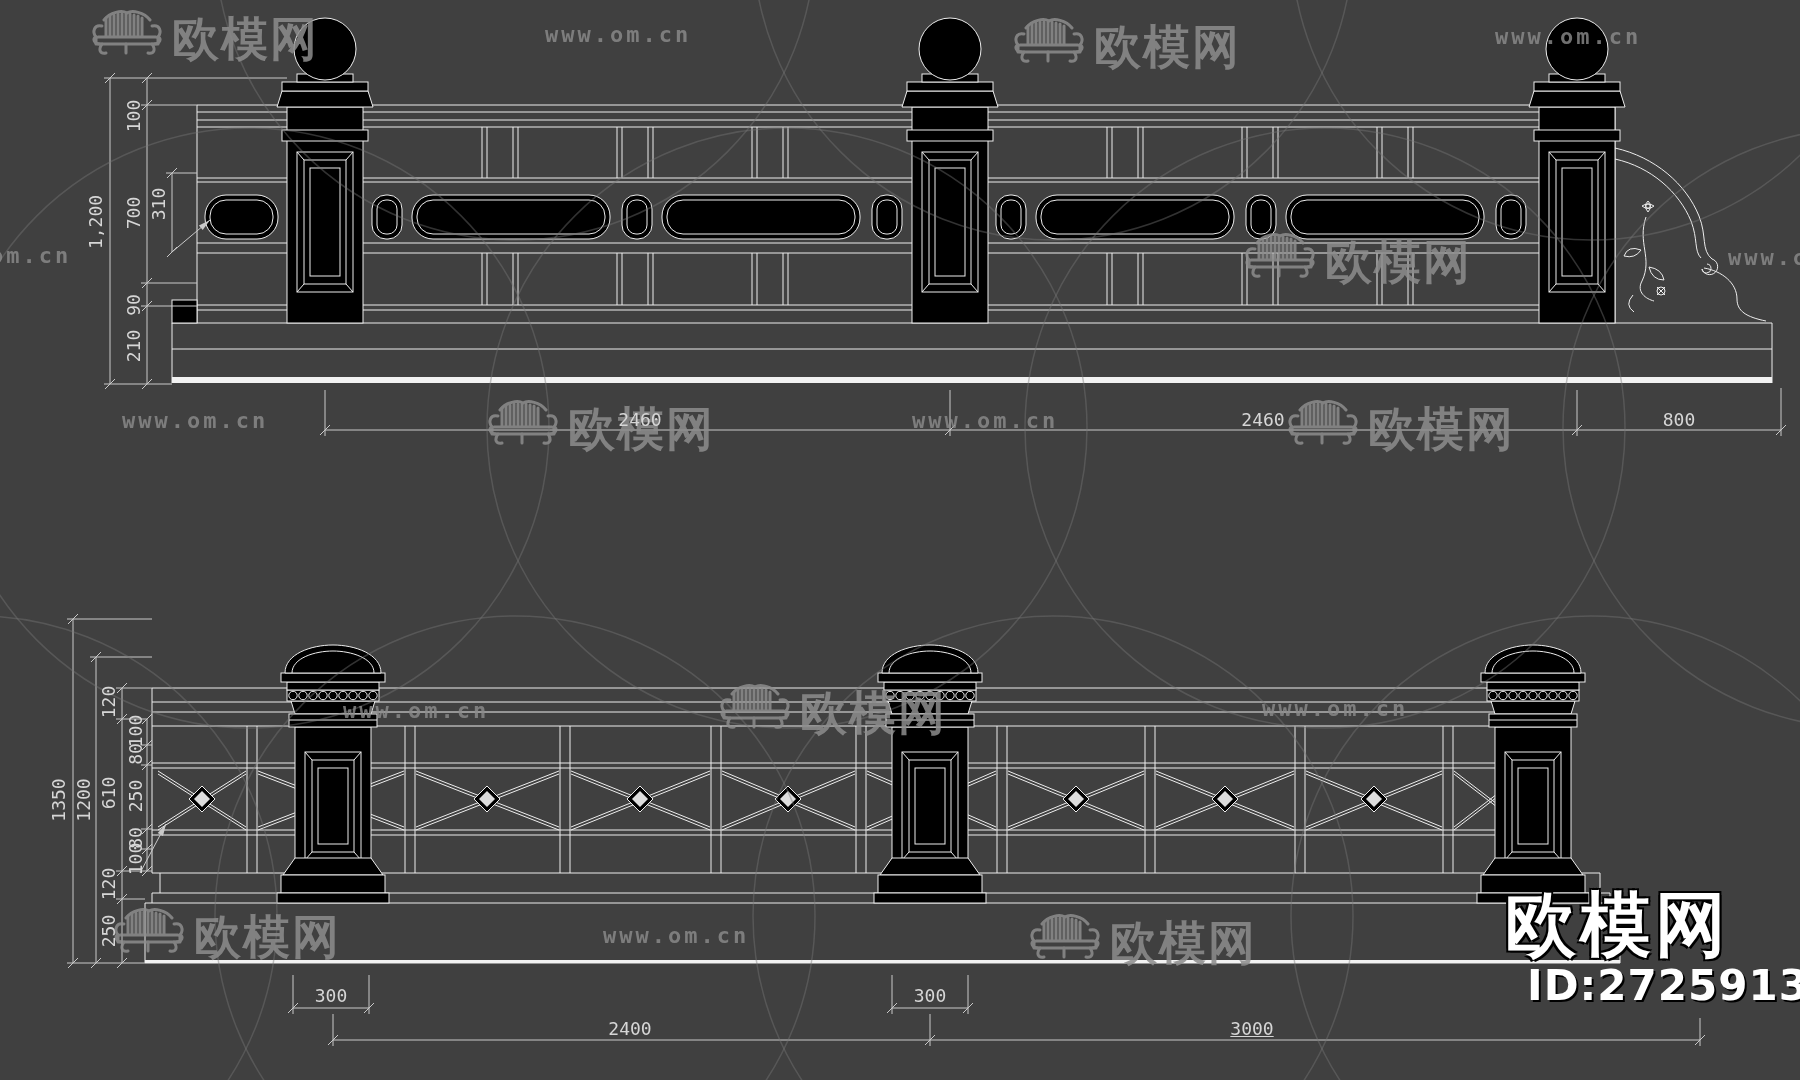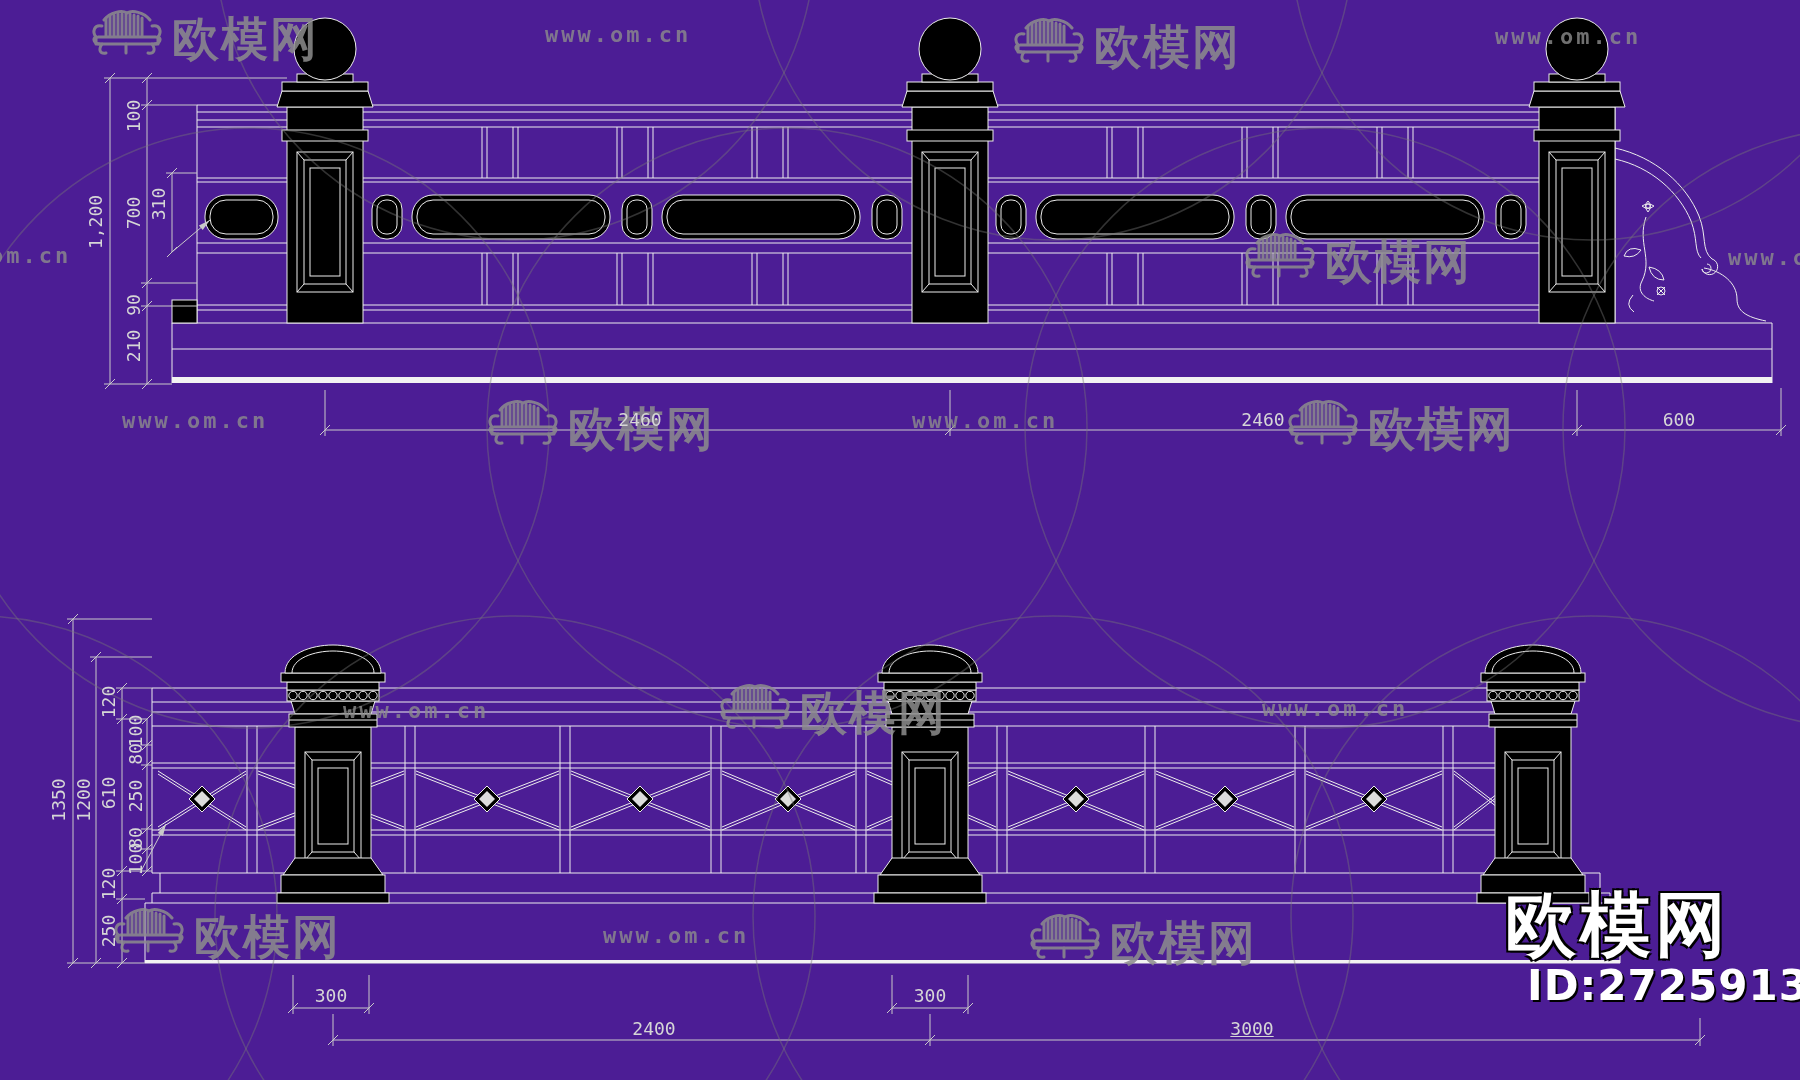--- a/index.html
+++ b/index.html
@@ -1,16 +1,16 @@
 <!DOCTYPE html>
 <html><head>
 <meta charset="utf-8">
 <style>
   html,body{margin:0;padding:0;background:#000;}
-  #canvas{position:relative;width:1800px;height:1080px;background:#4c1d95;overflow:hidden;
+  #canvas{position:relative;width:1800px;height:1080px;background:#404040;overflow:hidden;
           font-family:"DejaVu Sans",sans-serif;}
   #cad{position:absolute;left:0;top:0;}
   .ln{stroke:#ededed;stroke-width:1;fill:none;}
   .blk{fill:#000;stroke:#ededed;stroke-width:1;}
   .nf{fill:none;stroke:#ededed;stroke-width:1;}
   .fill-w{fill:#f2f2f2;stroke:none;}
   .fill-g{fill:#dcdcdc;stroke:none;}
   .dim{stroke:#c9c9c9;stroke-width:1;fill:none;}
   .dimf{fill:#c9c9c9;stroke:none;}
   .wmc{stroke:#787878;stroke-width:1.5;fill:none;opacity:.42;}
@@ -510,35 +510,35 @@
 
   <div id="dim-layer">
       <div class="dim-label rot" style="left: 96px; top: 222px;">1,200</div>
       <div class="dim-label rot" style="left: 134px; top: 116px;">100</div>
       <div class="dim-label rot" style="left: 134px; top: 213px;">700</div>
       <div class="dim-label rot" style="left: 159px; top: 204px;">310</div>
       <div class="dim-label rot" style="left: 134px; top: 305px;">90</div>
       <div class="dim-label rot" style="left: 134px; top: 346px;">210</div>
       <div class="dim-label" style="left: 640px; top: 420px;">2460</div>
       <div class="dim-label" style="left: 1263px; top: 420px;">2460</div>
-      <div class="dim-label" style="left: 1679px; top: 420px;">600</div>
+      <div class="dim-label" style="left: 1679px; top: 420px;">800</div>
       <div class="dim-label rot" style="left: 59px; top: 800px;">1350</div>
       <div class="dim-label rot" style="left: 84px; top: 800px;">1200</div>
       <div class="dim-label rot" style="left: 109px; top: 702px;">120</div>
       <div class="dim-label rot" style="left: 109px; top: 793px;">610</div>
       <div class="dim-label rot" style="left: 109px; top: 884px;">120</div>
       <div class="dim-label rot" style="left: 109px; top: 931px;">250</div>
       <div class="dim-label rot" style="left: 136px; top: 731px;">100</div>
       <div class="dim-label rot" style="left: 136px; top: 754px;">80</div>
       <div class="dim-label rot" style="left: 136px; top: 796px;">250</div>
       <div class="dim-label rot" style="left: 136px; top: 838px;">80</div>
       <div class="dim-label rot" style="left: 136px; top: 859px;">100</div>
       <div class="dim-label" style="left: 331px; top: 996px;">300</div>
       <div class="dim-label" style="left: 930px; top: 996px;">300</div>
-      <div class="dim-label" style="left: 630px; top: 1029px; margin-left: 24px;">2400</div>
+      <div class="dim-label" style="left: 630px; top: 1029px;">2400</div>
       <div class="dim-label" style="left: 1252px; top: 1029px; text-decoration: underline;">3000</div>
     </div>
 
   <div id="logo">
     <div class="brand">欧模网</div>
     <div class="idline">ID:2725913</div>
   </div>
 </div>
 
 </body></html>

